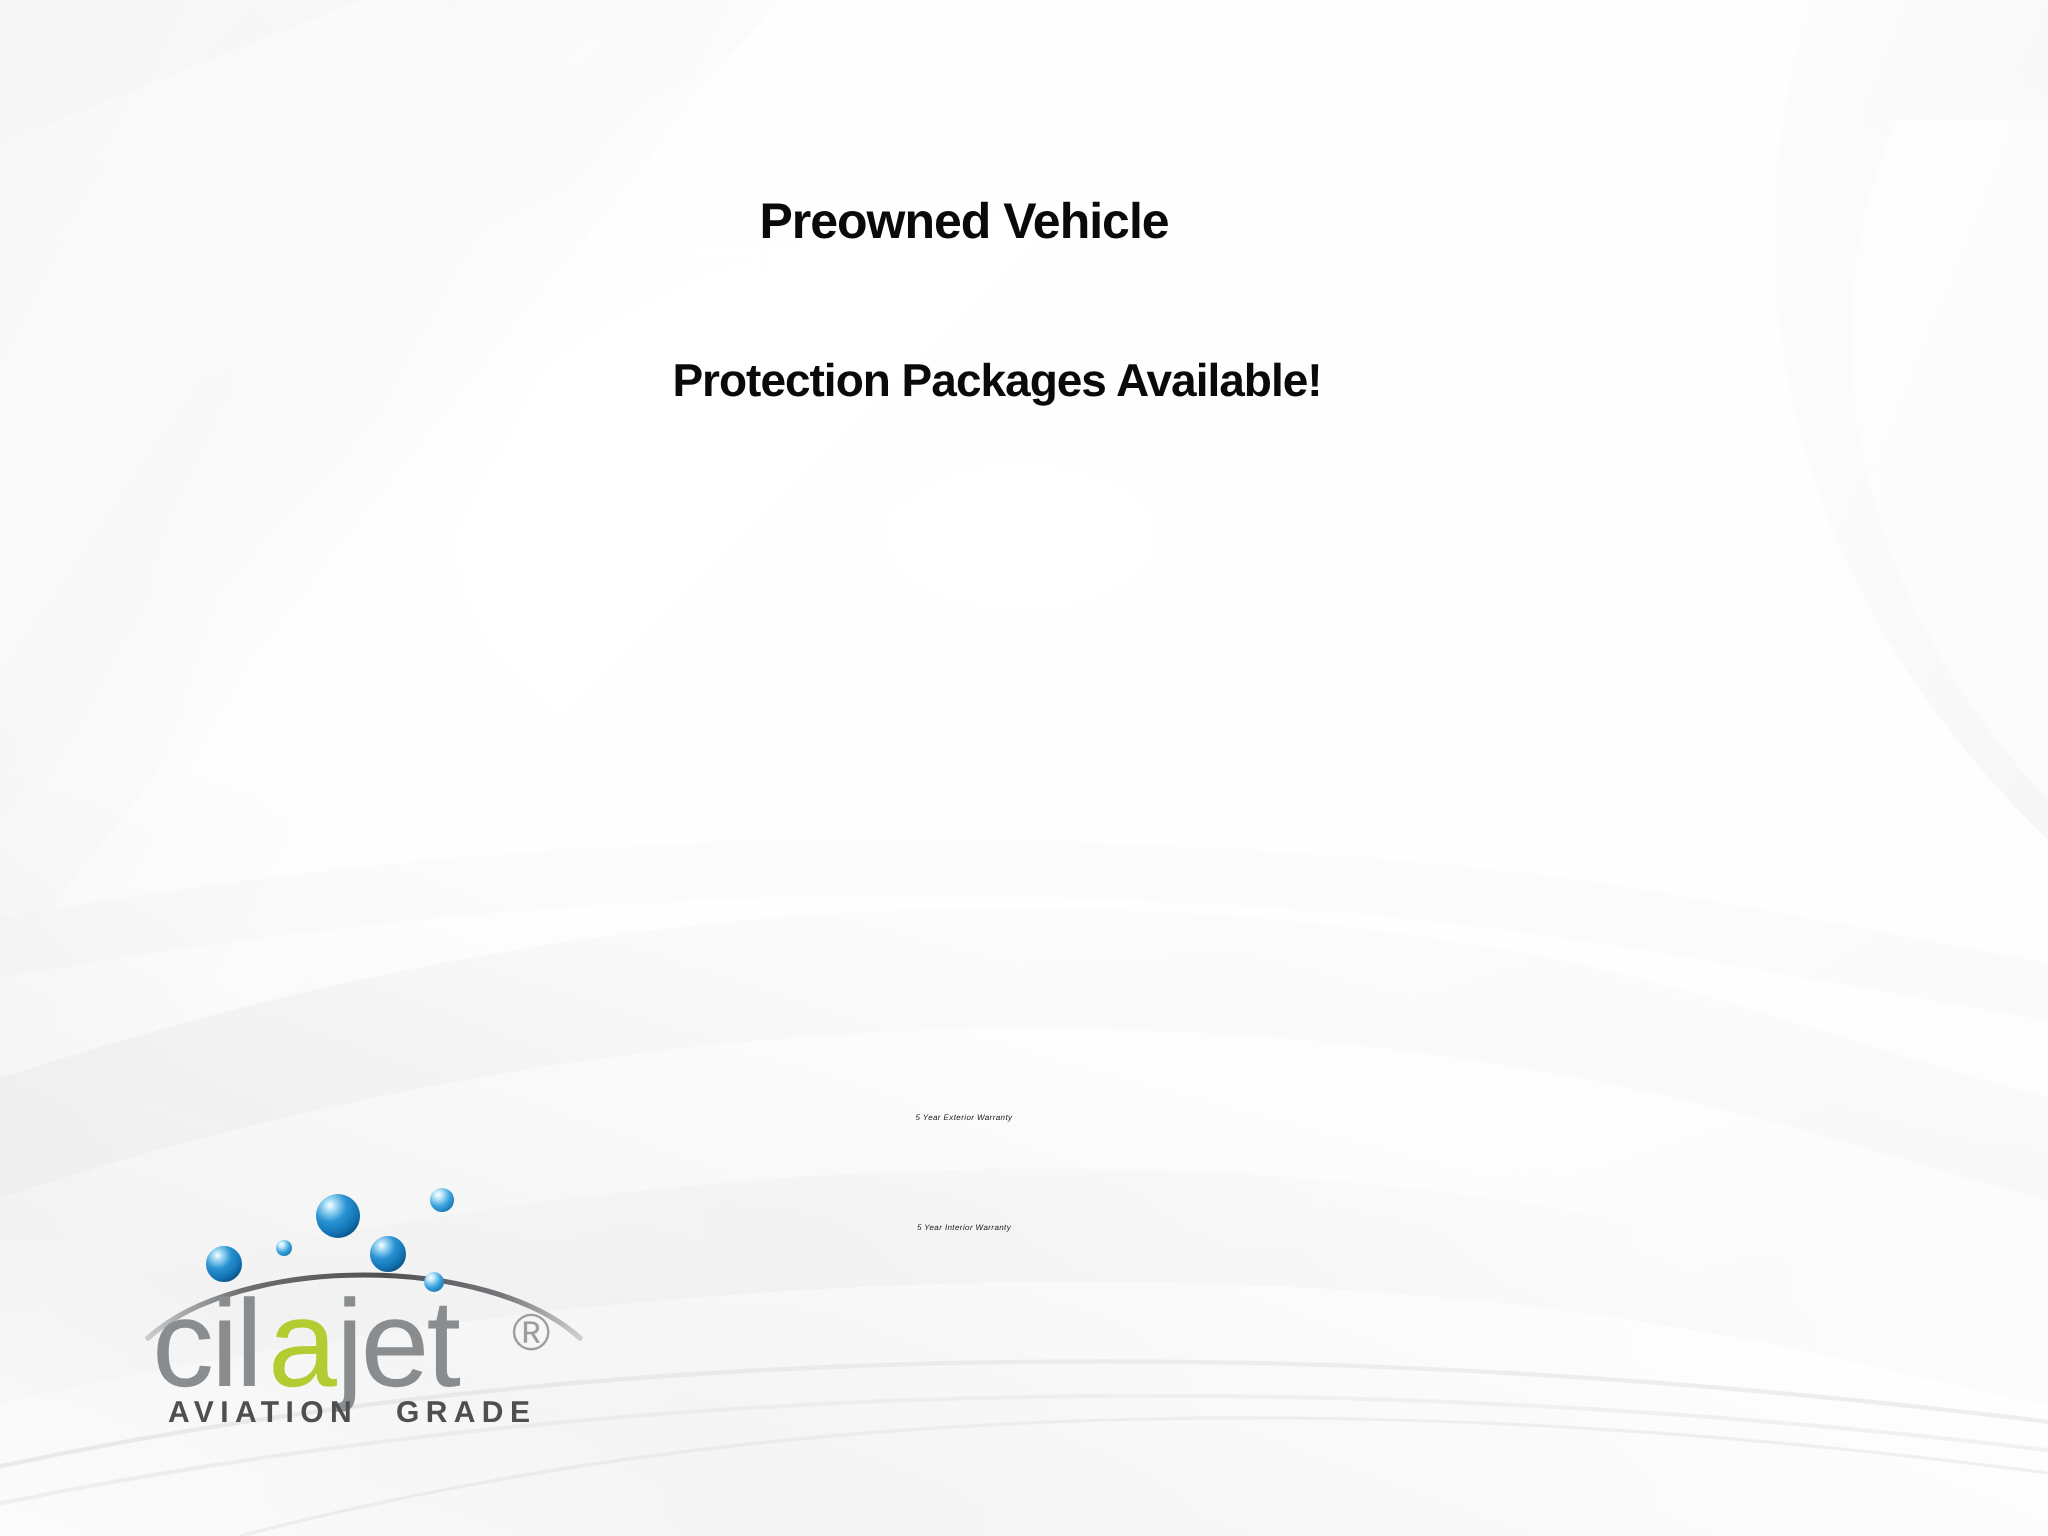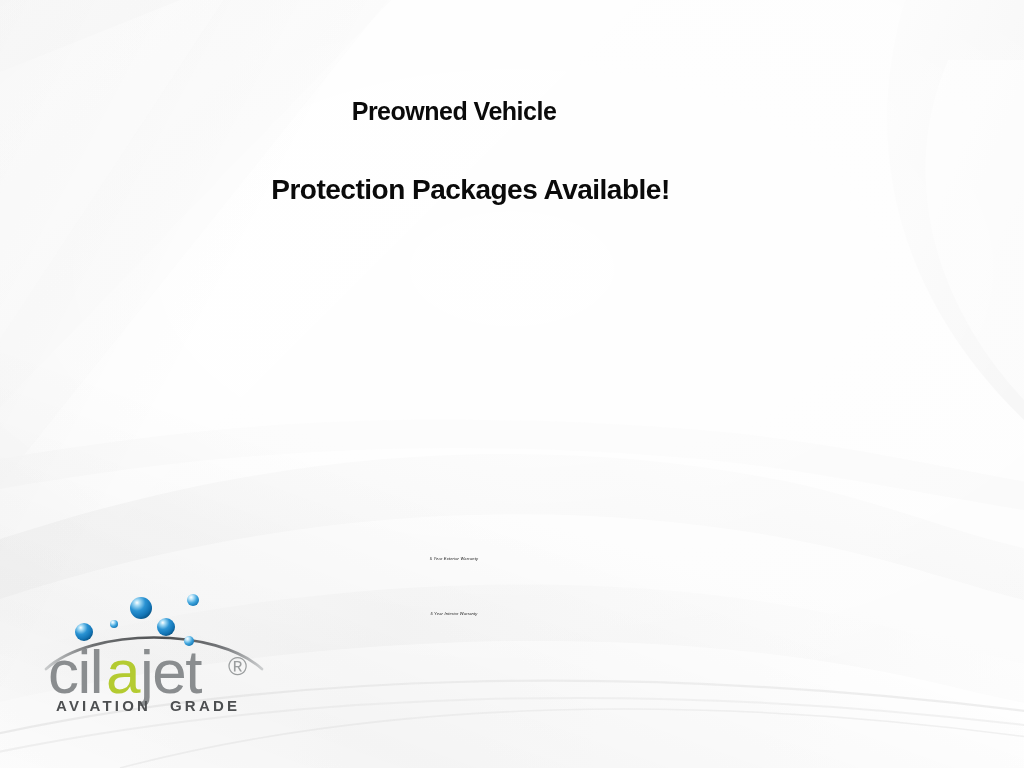--- a/index.html
+++ b/index.html
@@ -28,21 +28,21 @@
     background:
       linear-gradient(118deg, rgba(0,0,0,0.022) 0%, rgba(0,0,0,0.0) 28%, rgba(0,0,0,0) 100%),
       linear-gradient(200deg, rgba(0,0,0,0.0) 62%, rgba(0,0,0,0.030) 86%, rgba(0,0,0,0.012) 100%),
       radial-gradient(120% 90% at 50% 35%, rgba(255,255,255,0.85) 0%, rgba(255,255,255,0) 70%);
     pointer-events:none;
   }
 
   
   #content {
     position:absolute; inset:0;
-    width:908px; height:768px;
+    width:908px; height:768px;margin-left:28px;
   }
 
   .headline {
     position:absolute;
     left:0; right:0;
     text-align:center;
     color:#0a0a0a;
     font-weight:bold;
     letter-spacing:-0.5px;
     font-stretch:condensed;
@@ -149,21 +149,21 @@
 
     <path d="M 250 -40 L 420 -40 L -60 560 L -60 430 Z" fill="#f7f7f7" opacity="0.5"></path>
   </svg>
 
   <div id="bg-vignette"></div>
 
   <div id="content">
 
     <div class="headline" id="headline-1" style="font-size: 25px;">Preowned Vehicle</div>
 
-    <div class="headline" id="headline-2" style="font-size: 28px; padding-left: 33px;">Protection Packages Available!</div>
+    <div class="headline" id="headline-2" style="font-size: 23px; padding-left: 33px;">Protection Packages Available!</div>
 
     <div id="body-copy">
       <span class="line" style="font-size: 0px;">Protect the exterior of your investment from</span>
       <span class="line" style="font-size: 0px;">road salts, acid rain, bird droppings, and more!</span>
       <span class="line" style="font-size: 0px;">Enjoy your quality pre-owned vehicle without</span>
       <span class="line" style="font-size: 0px;">the worry of rips, stains, or punctures in your</span>
       <span class="line" style="font-size: 0px;">interior.</span>
     </div>
 
     <div id="warranty-block">

